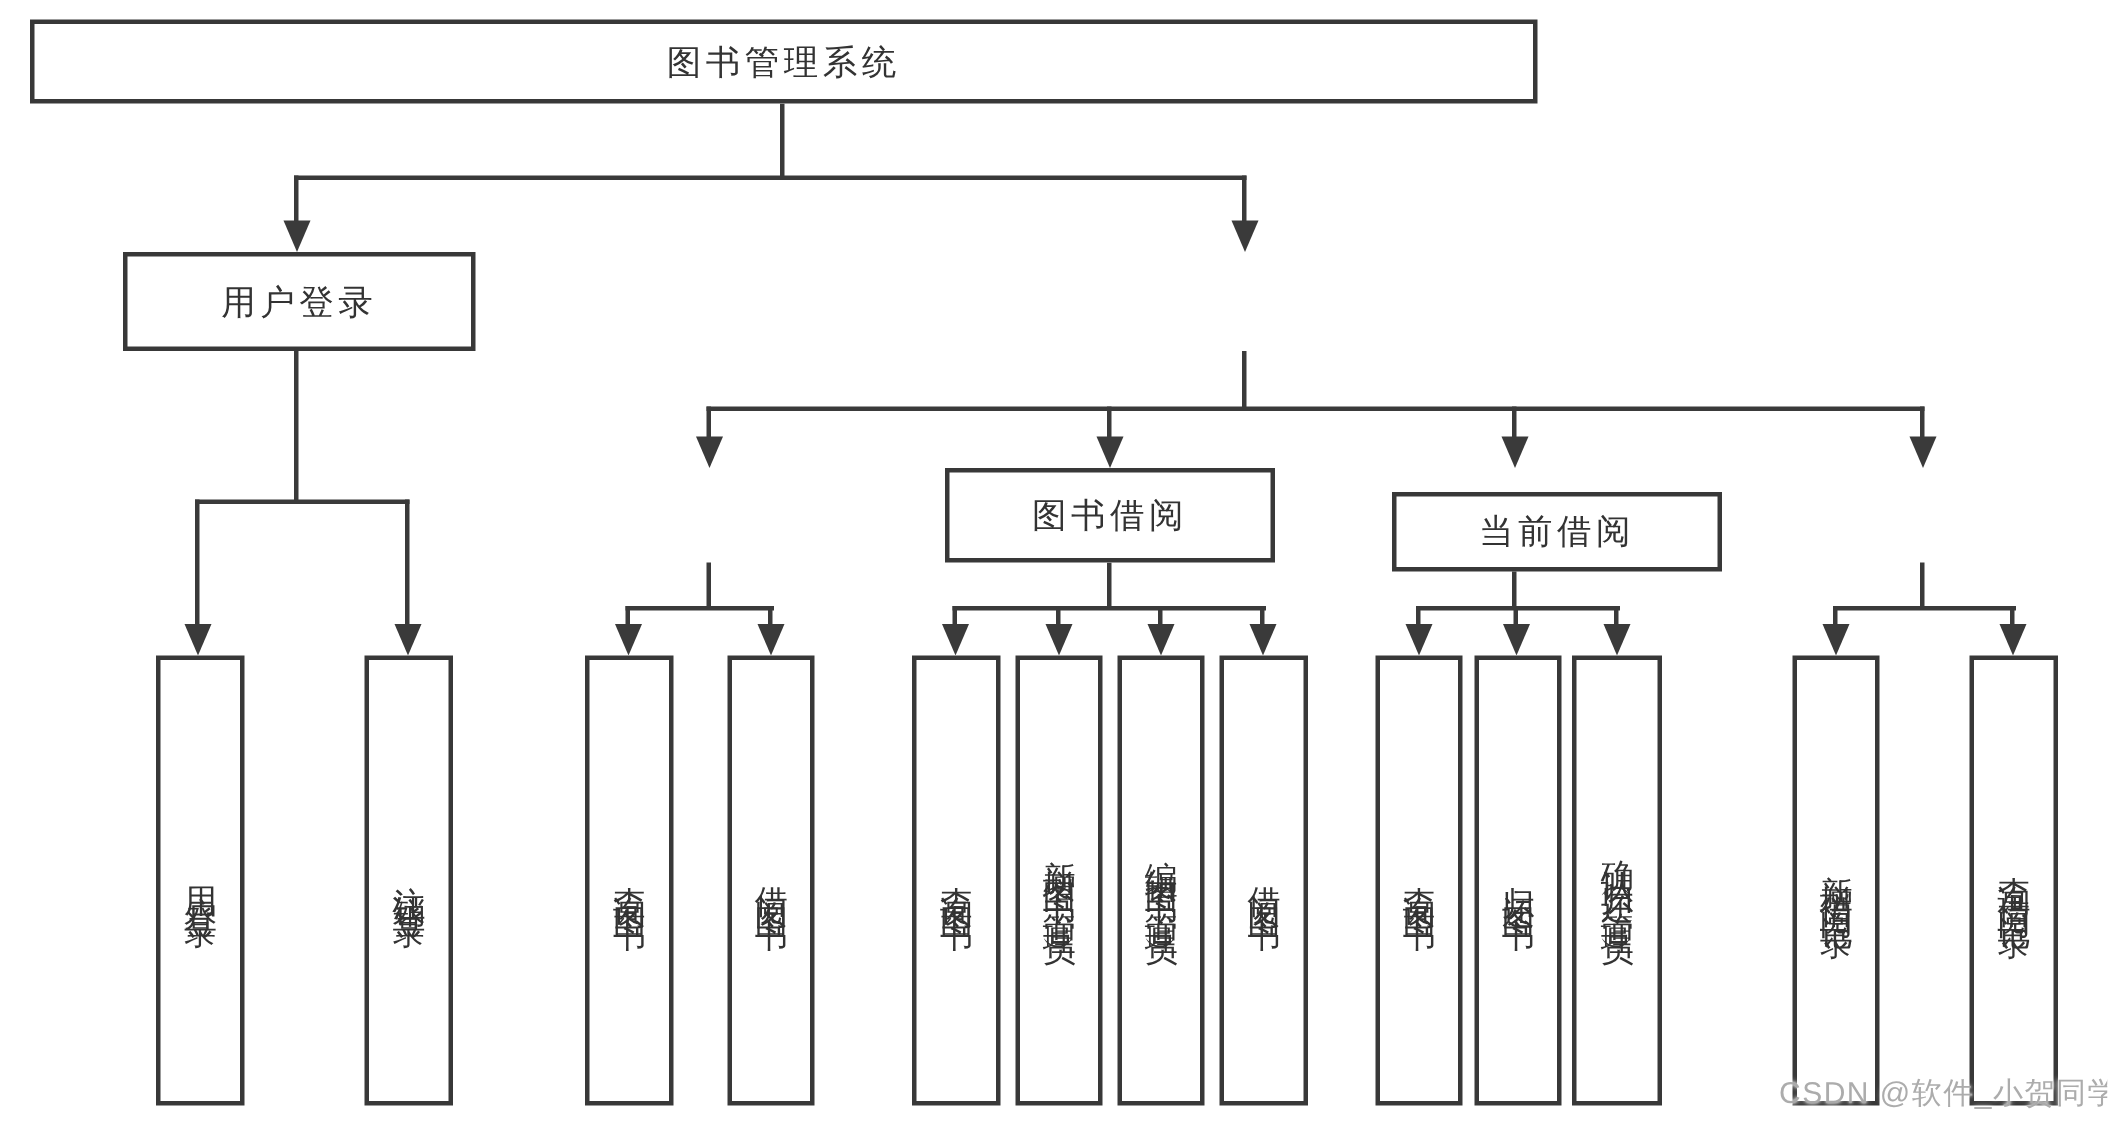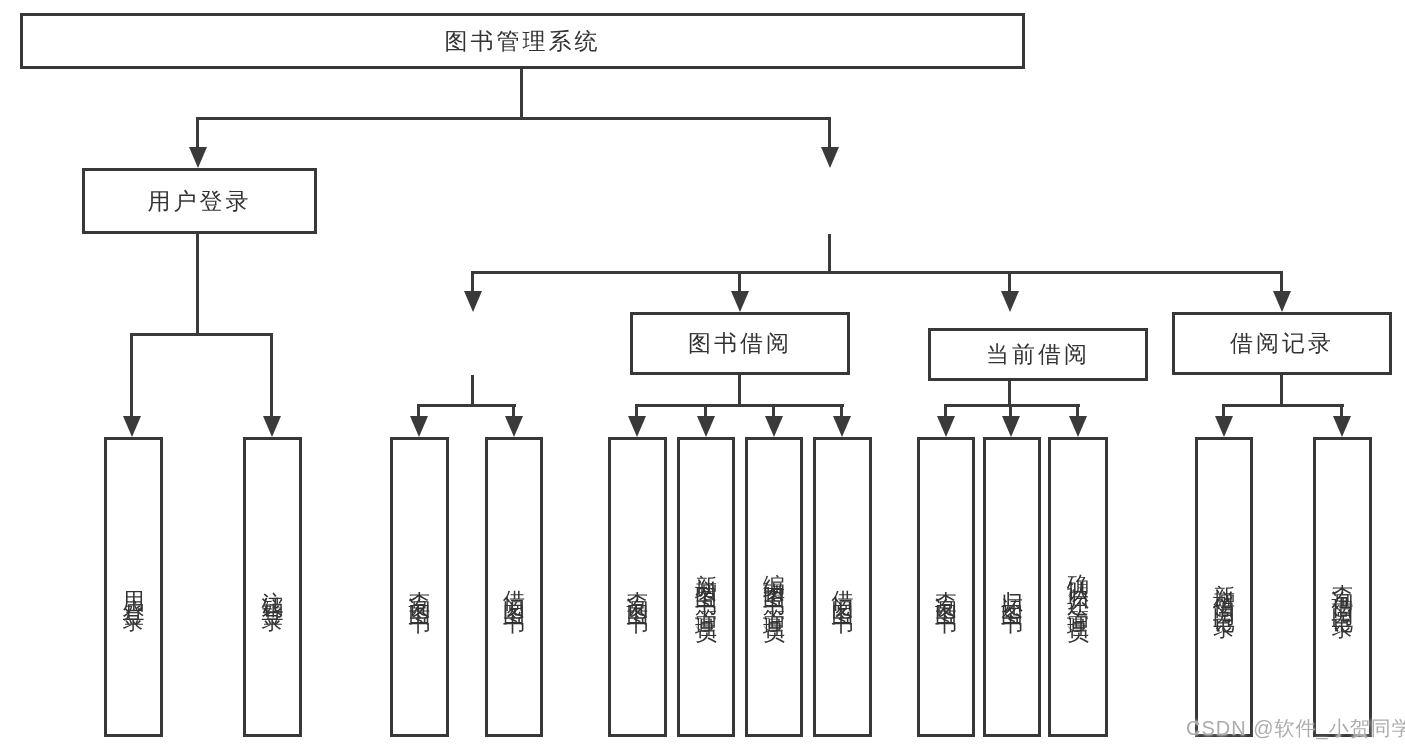--- a/index.html
+++ b/index.html
@@ -53,23 +53,20 @@
 
 
   <div class="box" style="left:630px;top:312px;width:220px;height:63px;">
     <span>图书借阅</span>
   </div>
 
   <div class="box" style="left:900px;top:328px;width:220px;height:53px;margin-left:28px;">
     <span>当前借阅</span>
   </div>
 
-  <div class="box" style="left:1172px;top:312px;width:220px;height:63px;">
-    <span>借阅记录</span>
-  </div>
 
   <div class="leaf" style="left:104px;top:437px;width:59px;height:300px;">
     <span>用户登录</span>
   </div>
 
   <div class="leaf" style="left:243px;top:437px;width:59px;height:300px;">
     <span>注销登录</span>
   </div>
 
   <div class="leaf" style="left:390px;top:437px;width:59px;height:300px;">

